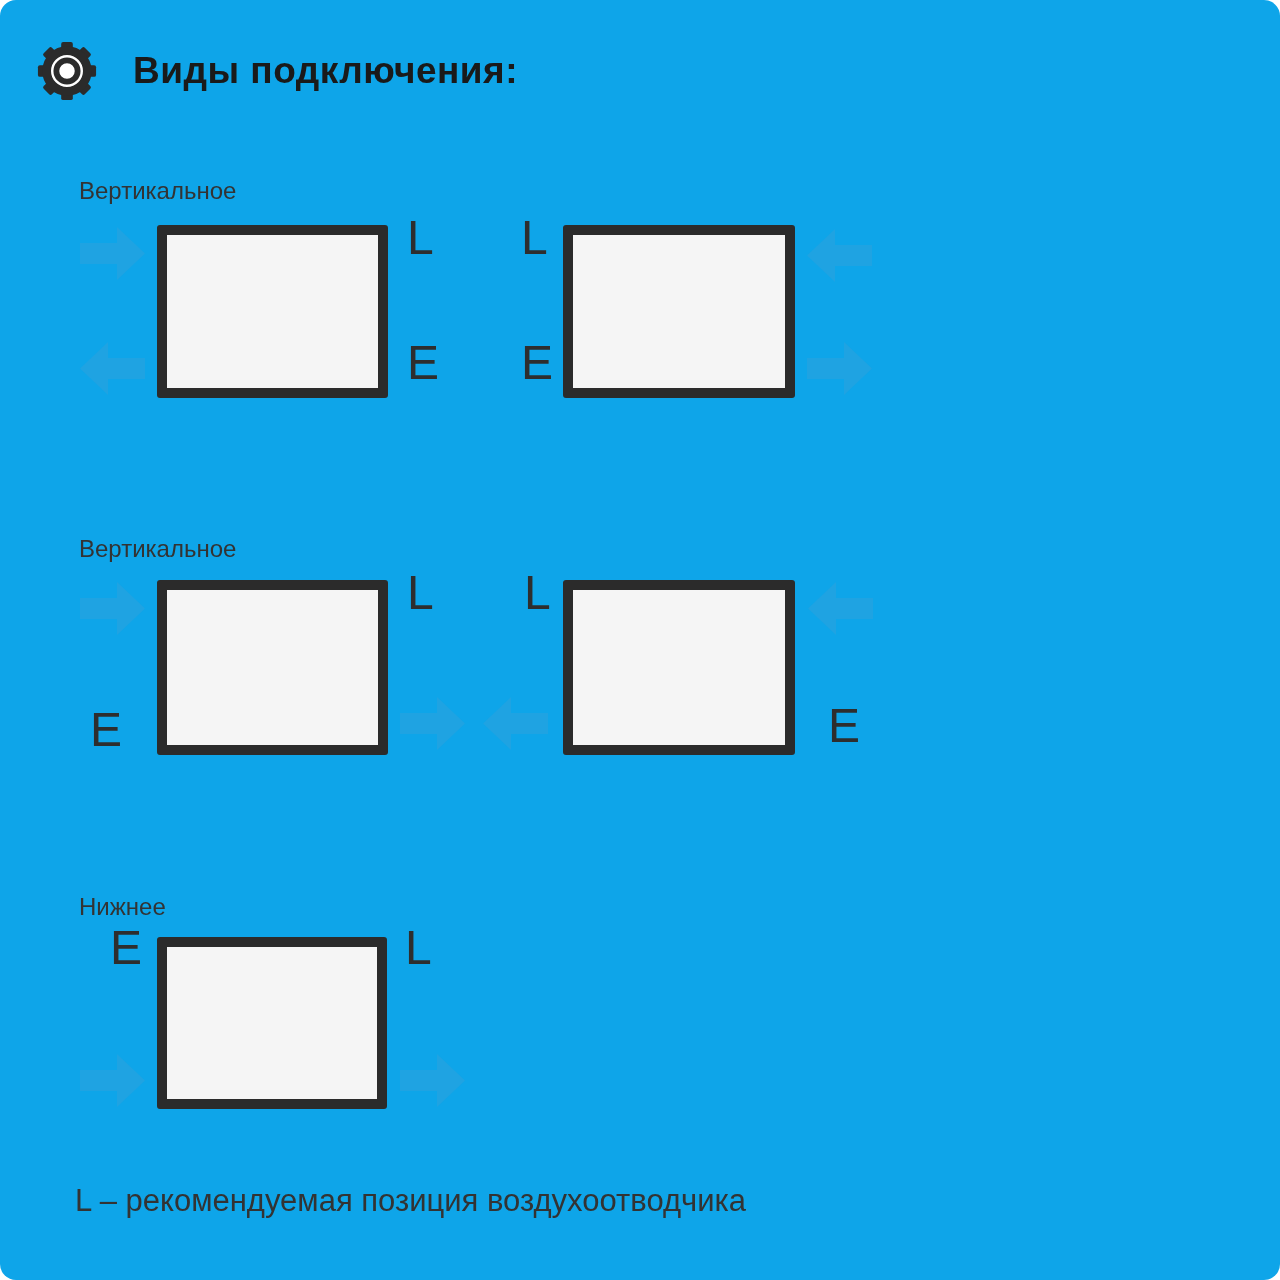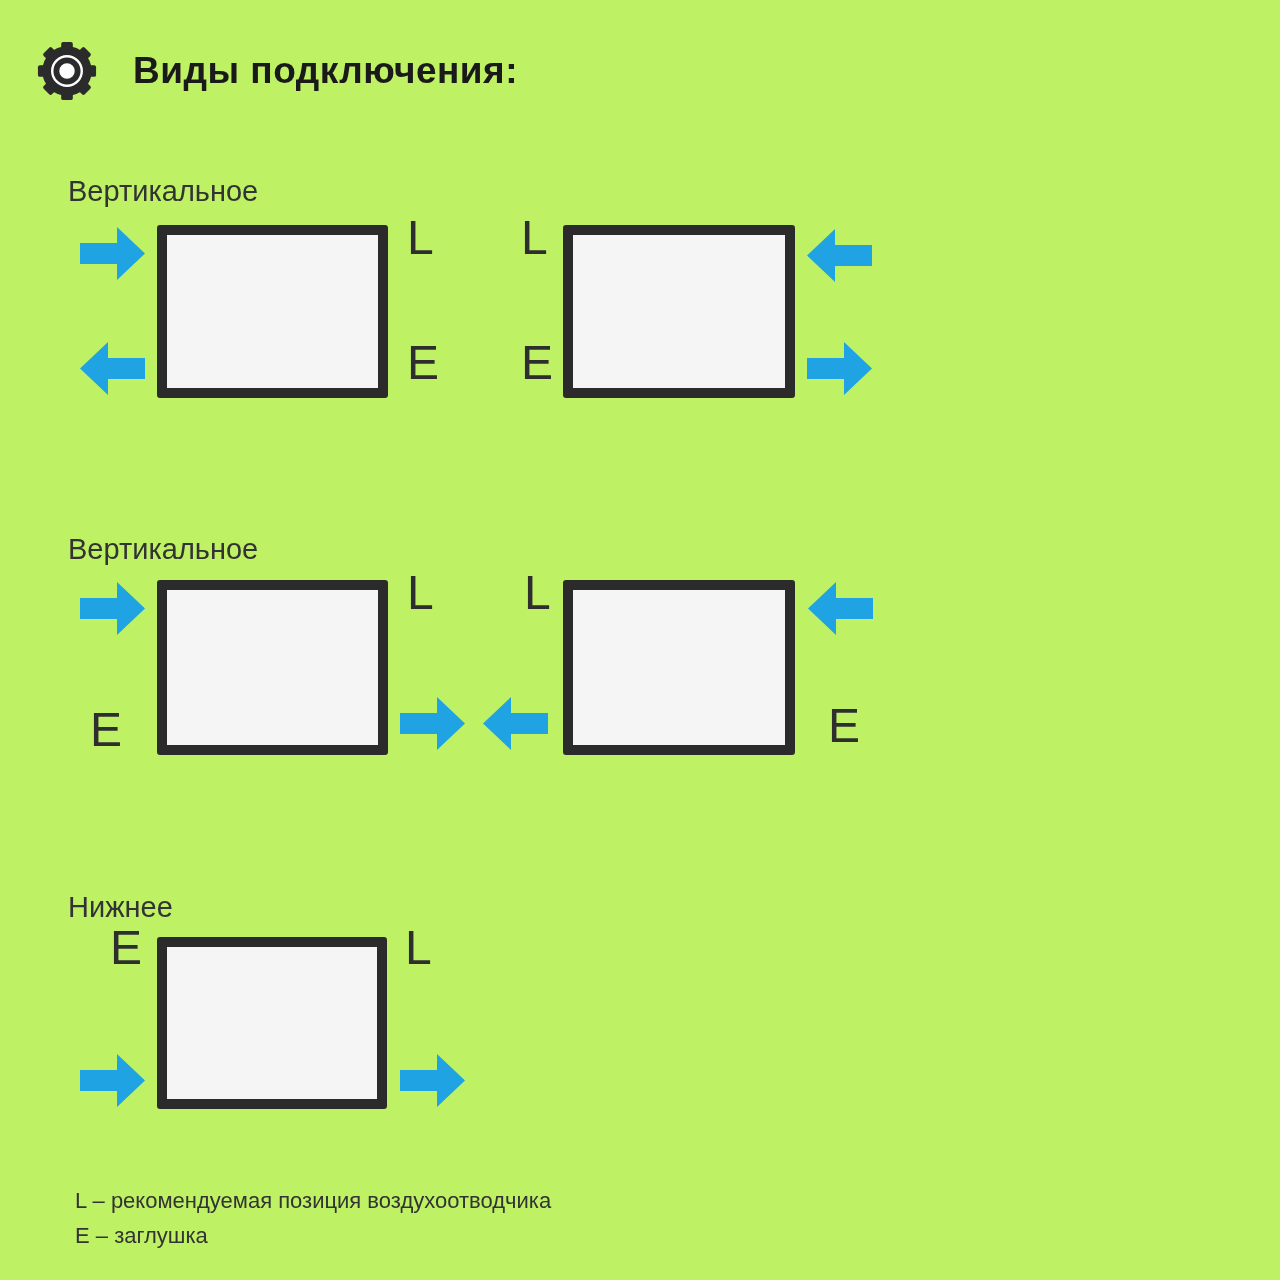--- a/index.html
+++ b/index.html
@@ -1,55 +1,56 @@
 <!DOCTYPE html>
 <html><head>
 <meta charset="utf-8">
 <style>
   * { margin: 0; padding: 0; box-sizing: border-box; }
   html, body { background: #ffffff; }
   .page {
     position: relative;
     width: 1280px;
     height: 1280px;
-    background: #bef264;
+    background: #0ea5e9;
     overflow: hidden;
     font-family: "Liberation Sans", sans-serif;
     color: #2e2e2e;
+    border-radius: 16px;
   }
   .page-header { position: static; }
   .gear-icon-svg { position: absolute; left: 36px; top: 40px; width: 62px; height: 62px; }
   .page-title {
     position: absolute; left: 133px; top: 49px;
     font-size: 37px; font-weight: 700; color: #1a1a1a;
     letter-spacing: 0.5px; line-height: 44px; white-space: nowrap;
   }
   .section-title {
-    position: absolute; left: 68px;
-    font-size: 29px; font-weight: 400; color: #333333;
+    position: absolute; left: 79px;
+    font-size: 24px; font-weight: 400; color: #333333;
     line-height: 42px; white-space: nowrap;
   }
   .rad {
     position: absolute;
     border: 10px solid #2b2b2b;
     background: #f5f5f5;
     border-radius: 3px;
   }
   .port-label {
     position: absolute;
     font-size: 48px; line-height: 48px; font-weight: 400;
     color: #2e2e2e; white-space: nowrap;
   }
   .arrow { position: absolute; width: 65px; height: 53px; }
   .arrow svg { display: block; width: 100%; height: 100%; }
   .arrow.left { transform: scaleX(-1); }
   .arrow polygon { fill: #1FA3E2; }
   .legend {
     position: absolute; left: 75px; top: 1183px;
-    font-size: 22px; line-height: 35px; color: #333333;
+    font-size: 31px; line-height: 35px; color: #333333;
   }
 </style>
 </head>
 <body>
 
 <div class="page">
 
   <div class="page-header">
     <svg class="gear-icon-svg" viewBox="0 0 64 64" aria-hidden="true">
       <g fill="#2b2b2b">
@@ -145,16 +146,15 @@
     </div>
     <div class="arrow" style="left:400px; top:1054px">
       <svg viewBox="0 0 65 53">
           <polygon points="0,16 37,16 37,0 65,26.5 37,53 37,37 0,37" fill="#1FA3E2"></polygon>
         </svg>
     </div>
   </div>
 
   <div class="legend">
     <div>L – рекомендуемая позиция воздухоотводчика</div>
-    <div>E – заглушка</div>
   </div>
 
 </div>
 
 </body></html>

